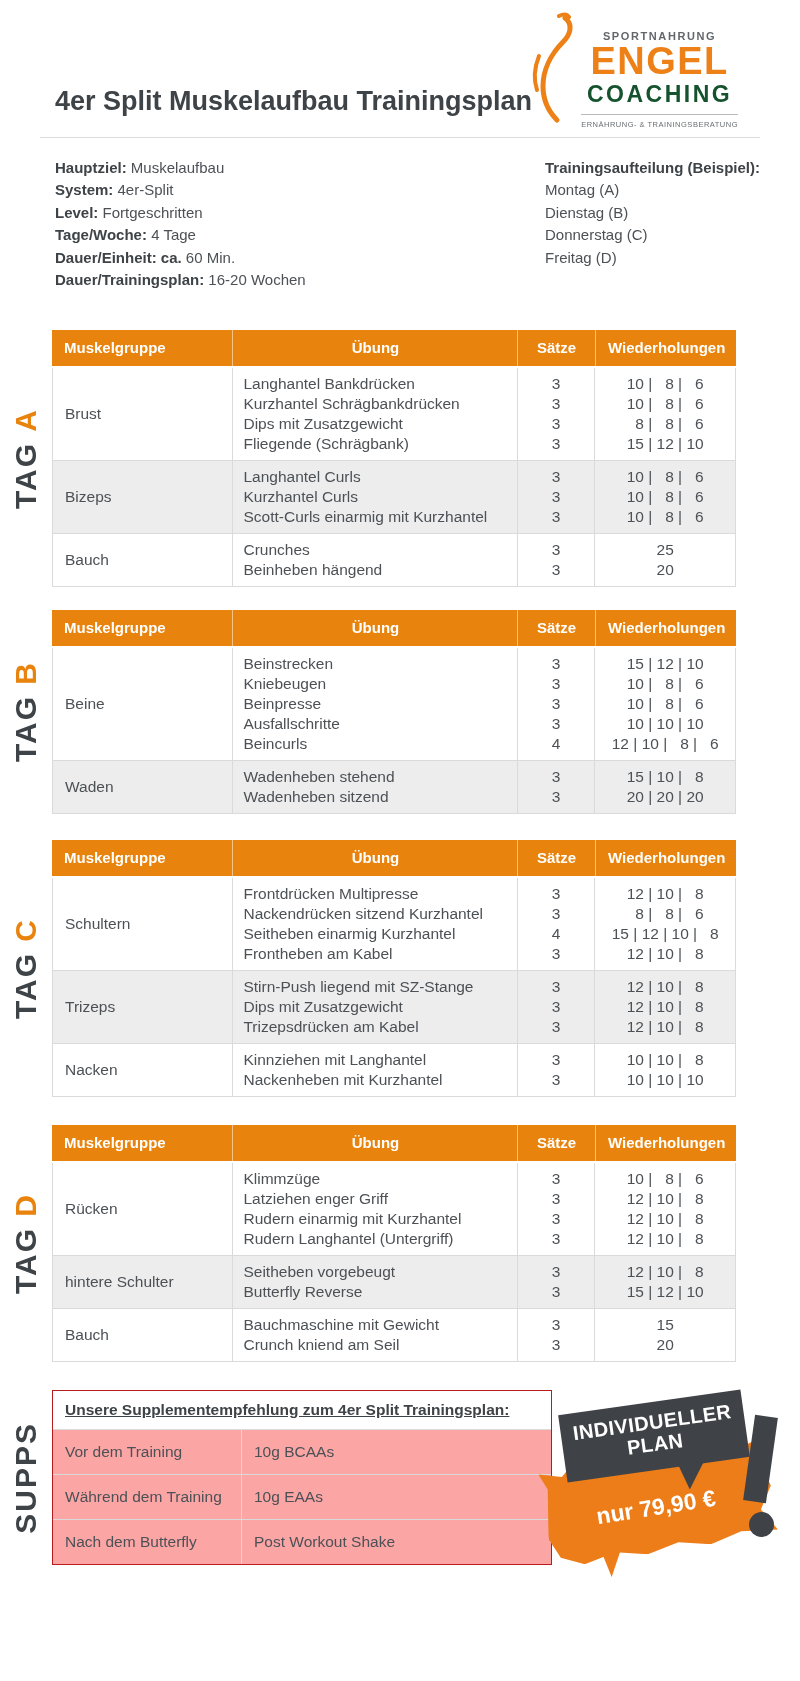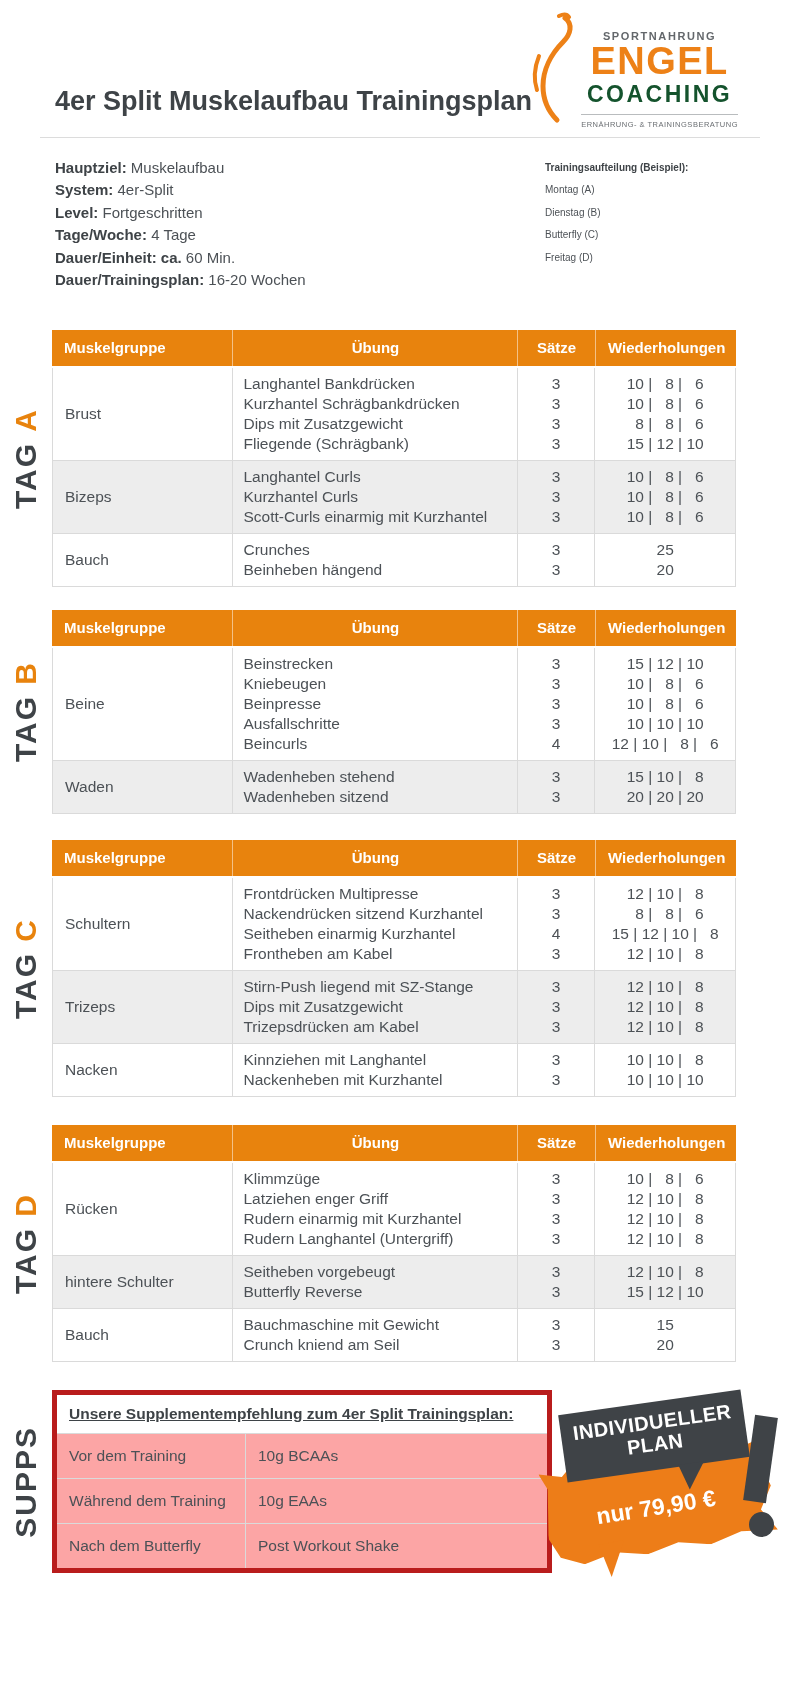--- a/index.html
+++ b/index.html
@@ -14,21 +14,21 @@
   .logo { position:absolute; right:62px; top:8px; display:flex; align-items:flex-start; }
   .logo-figure { width:50px; height:112px; margin-right:2px; margin-top:4px; }
   .logo-text { text-align:center; }
   .logo-top { font-size:11px; letter-spacing:1.6px; color:#63676B; font-weight:bold; margin-top:22px; }
   .logo-name { font-size:38px; font-weight:bold; color:#ED8117; letter-spacing:1.5px; line-height:1.02; }
   .logo-sub { font-size:23px; font-weight:bold; color:#14532d; letter-spacing:2.5px; line-height:1.15; }
   .logo-tag { margin-top:7px; padding-top:5px; border-top:1px solid #B9BCBE; font-size:7.5px; color:#6A6E72; letter-spacing:0.5px; white-space:nowrap; }
 
   
   .info-left { position:absolute; left:55px; top:157px; font-size:15px; line-height:22.4px; color:#4C5156; }
-  .info-right { position:absolute; left:545px; top:157px; font-size:10px; line-height:22.4px; color:#4C5156; }
+  .info-right { position:absolute; left:545px; top:157px; font-size:15px; line-height:22.4px; color:#4C5156; }
   .info-label { font-weight:bold; color:#3E4347; }
 
   
   .day { position:absolute; left:0; width:800px; display:flex; }
   .day-label-col { width:52px; display:flex; align-items:center; justify-content:center; }
   .day-label-text { writing-mode:vertical-rl; transform:rotate(180deg); font-size:30px; font-weight:bold; color:#3E4347; letter-spacing:2px; white-space:pre; }
   .day-letter { color:#E8830D; }
   .table { width:684px; }
   .thead { display:flex; background:#E8830D; color:#ffffff; font-weight:bold; font-size:15px; border-bottom:2px solid #ffffff; }
   .th { padding:9px 12px; line-height:18px; }
@@ -42,21 +42,21 @@
   .group { display:flex; font-size:15.5px; background:#ffffff; }
   .group.alt { background:#EDEDED; }
   .group + .group { border-top:1px solid #DADADA; }
   .cell { padding:6px 10px; }
   .cell + .cell { border-left:1px solid #DADADA; }
   .muscle-cell { display:flex; align-items:center; padding-left:12px; }
   .line { line-height:20px; white-space:pre; }
 
   
   .supps { position:absolute; left:0; top:1390px; width:560px; display:flex; }
-  .supps-table { width:500px; border:5px solid #b91c1c; }
+  .supps-table { width:500px; border:1px solid #b91c1c; }
   .supps-title { padding:10px 12px; background:#ffffff; font-size:15.5px; font-weight:bold; color:#3E4347; text-decoration:underline; }
   .supps-row { display:flex; border-top:1px solid #DADADA; font-size:15.5px; background:#fca5a5; }
   .supps-row.alt { background:#fca5a5; }
   .supps-time { width:188px; padding:13px 12px; }
   .supps-item { flex:1; padding:13px 12px; border-left:1px solid #DADADA; }
 
   
   .badge { position:absolute; left:540px; top:1392px; width:256px; height:200px; }
   .badge-orange { position:absolute; left:4px; top:58px; width:228px; height:102px; background:#ED7D18; transform:rotate(-9deg);
     clip-path:polygon(3% 22%, 0% 6%, 10% 12%, 16% 0%, 26% 10%, 38% 2%, 47% 10%, 58% 0%, 67% 9%, 79% 2%, 87% 12%, 100% 4%, 96% 28%, 100% 52%, 94% 74%, 100% 96%, 84% 92%, 70% 100%, 56% 93%, 42% 100%, 28% 93%, 14% 100%, 4% 90%, 0% 70%); }
@@ -98,21 +98,21 @@
       <div><span class="info-label">Tage/Woche:</span><span> 4 Tage</span></div>
       <div><span class="info-label">Dauer/Einheit: ca.</span><span> 60 Min.</span></div>
       <div><span class="info-label">Dauer/Trainingsplan:</span><span> 16-20 Wochen</span></div>
     </div>
 
   <div class="info-right">
     <div class="info-label">Trainingsaufteilung (Beispiel):</div>
     <div id="info-right-items">
         <div>Montag (A)</div>
         <div>Dienstag (B)</div>
-        <div>Butterfly (C)</div>
+        <div>Donnerstag (C)</div>
         <div>Freitag (D)</div>
       </div>
   </div>
 
   <div id="days">
       <div class="day" style="top: 330px;">
         <div class="day-label-col">
           <div class="day-label-text"><span>TAG </span><span class="day-letter">A</span></div>
         </div>
         <div class="table">

